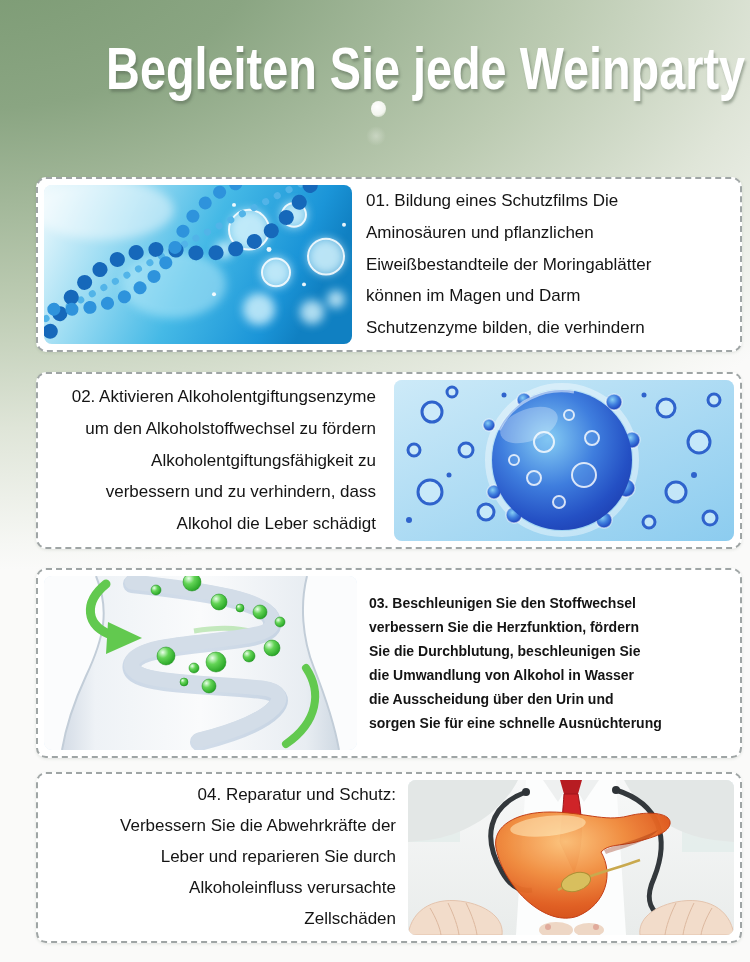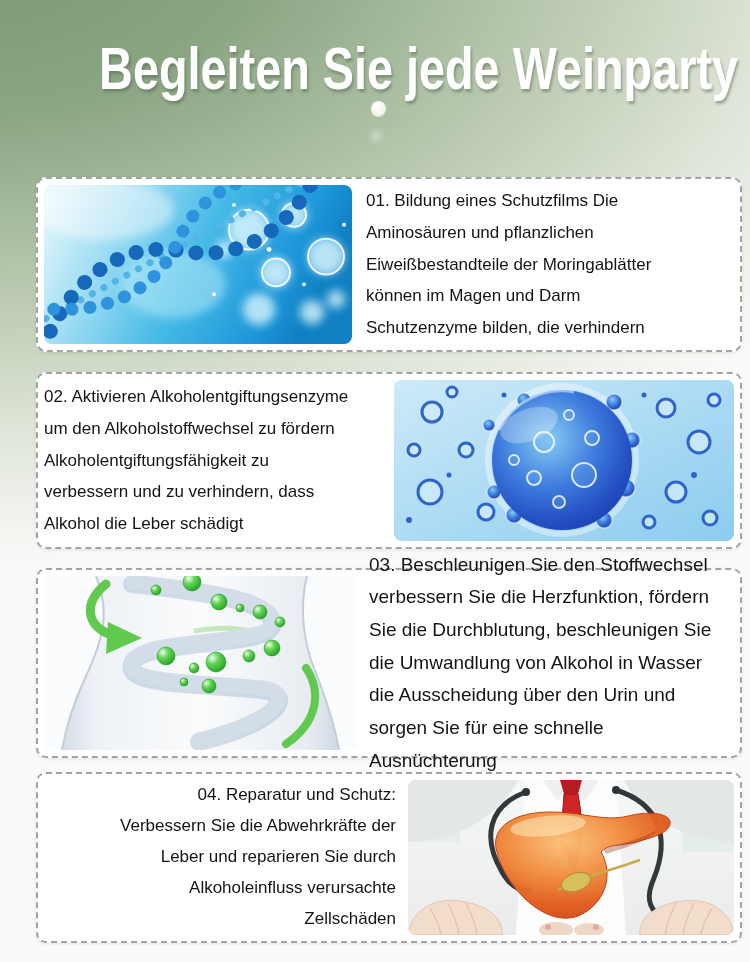--- a/index.html
+++ b/index.html
@@ -4,21 +4,21 @@
 <style>
   html,body { margin:0; padding:0; }
   body { font-family: "Liberation Sans", sans-serif; background:#ffffff; }
 
   .stage {
     position:relative; width:750px; height:962px; overflow:hidden;
     background: radial-gradient(1050px 640px at -30px -70px,
       #789870 0%, #8aa582 28%, #bccbb2 58%, #dfe5d8 78%, #f6f7f4 96%, #fafaf9 100%);
   }
 
-  .banner { position:absolute; top:34px; left:9px; right:0; text-align:center; }
+  .banner { position:absolute; top:34px; left:16px; right:0; text-align:center; }
   .banner .t {
     display:inline-block; white-space:nowrap;
     font-size:60px; font-weight:700; color:#ffffff; letter-spacing:0px;
     transform:scaleX(0.78); transform-origin:50% 50%;
     text-shadow: 2px 3px 3px rgba(80,95,78,0.45);
   }
 
   .drop { position:absolute; border-radius:50%; }
   .drop.big  { left:371px; top:101px; width:15px; height:16px;
     background:radial-gradient(circle at 40% 35%, #ffffff 0%, #f2f5ee 60%, rgba(242,245,238,0) 100%); }
@@ -41,22 +41,22 @@
   #card1 .card-img { width:308px; }
   #card2 .card-img { width:340px; }
   #card3 .card-img { width:313px; }
   #card4 .card-img { width:326px; }
 
   .card-text {
     flex:1 1 auto; white-space:pre-line; color:#141414;
     font-size:17px; line-height:1.88;
   }
   #card1 .card-text { text-align:left;  padding-left:2px; }
-  #card2 .card-text { padding-right:6px; }
-  #card3 .card-text { text-align:left;  line-height:1.72; font-size:19px; }
+  #card2 .card-text { text-align:right; padding-right:6px; }
+  #card3 .card-text { text-align:left;  line-height:1.72; font-size:14px;font-weight:bold; }
   #card4 .card-text { text-align:right; line-height:1.82; }
 </style>
 </head>
 <body>
 
 <div class="stage">
 
   <div class="banner">
     <span class="t">Begleiten Sie jede Weinparty</span>
   </div>

